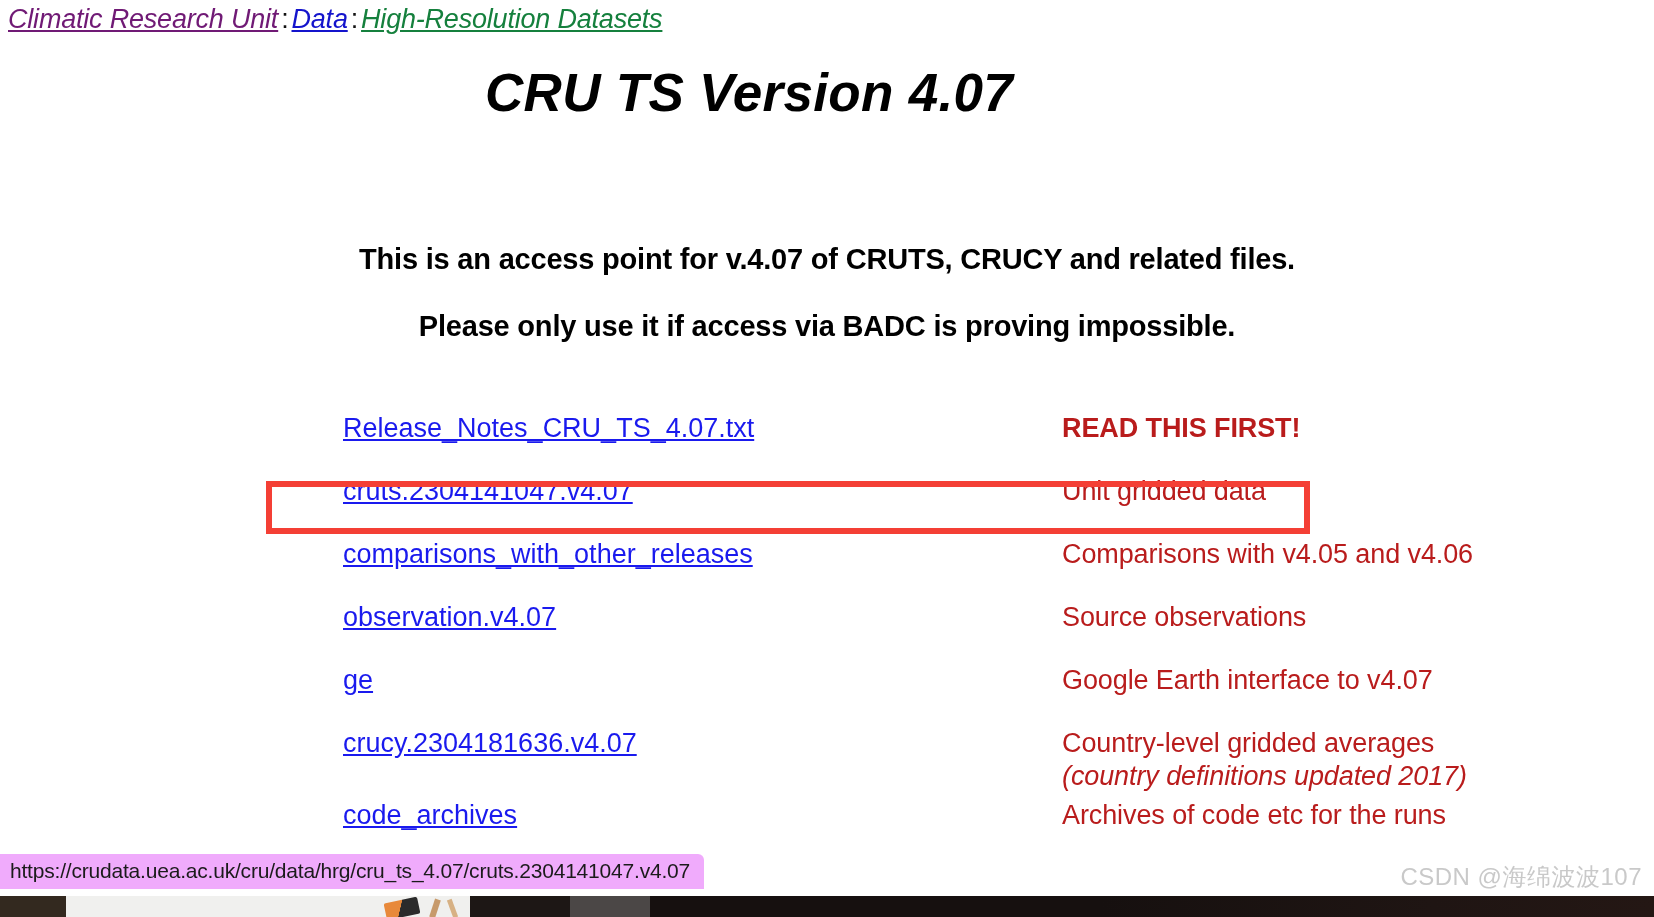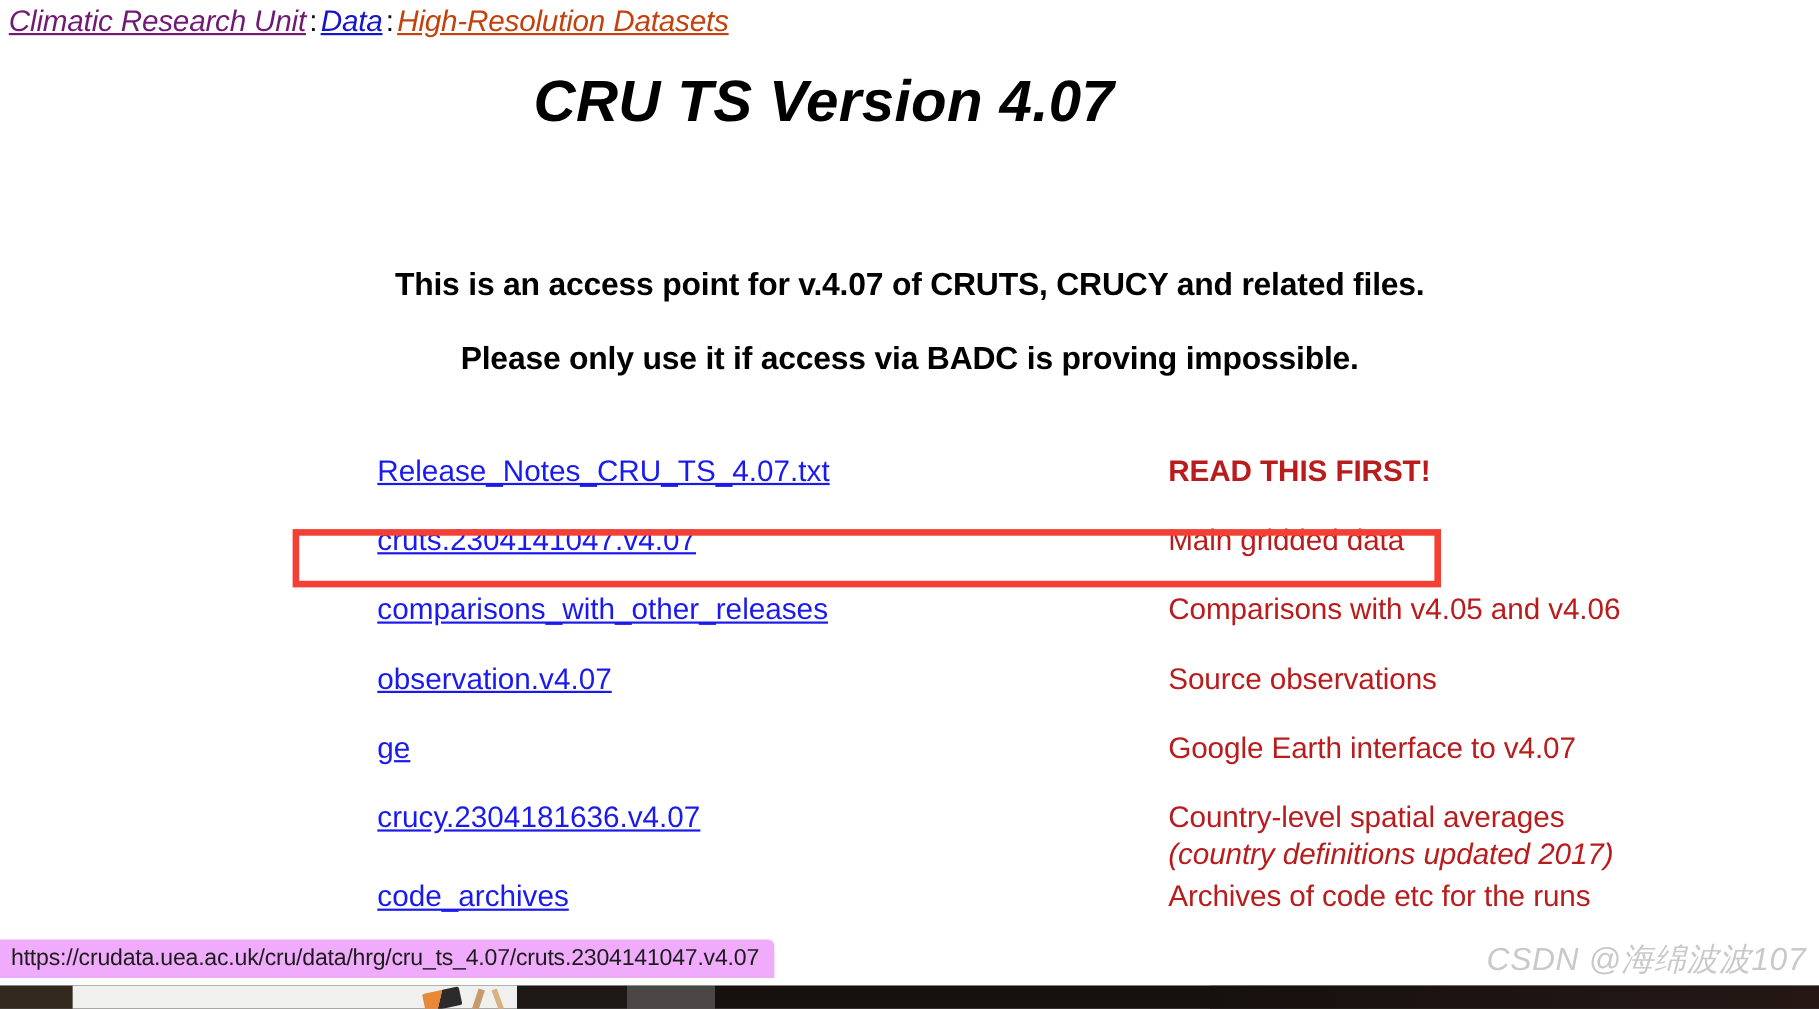--- a/index.html
+++ b/index.html
@@ -25,21 +25,21 @@
     color: #111;
     white-space: nowrap;
     letter-spacing: -0.2px;
   }
   .breadcrumb a {
     text-decoration: underline;
     font-style: italic;
   }
   .bc-link-1 { color: #701a75; }
   .bc-link-2 { color: #1414CC; }
-  .bc-link-3 { color: #c2410c; }
+  .bc-link-3 { color: #15803d; }
   .bc-sep {
     color: #111;
     font-style: normal;
     padding: 0 3px;
   }
 
   
   .page-title {
     position: absolute;
     left: 0;
@@ -132,25 +132,24 @@
     border-top-right-radius: 6px;
     white-space: nowrap;
     letter-spacing: -0.2px;
   }
 
   
   .watermark {
     position: absolute;
     right: 12px;
     bottom: 24px;
-    font-size: 29px;
+    font-size: 24px;
     color: #c9c9c9;
     white-space: nowrap;
     letter-spacing: 0.5px;
-    font-style: italic;
   }
 
   
   .taskbar {
     position: absolute;
     left: 0;
     bottom: 0;
     width: 1654px;
     height: 21px;
     background: #151110;
@@ -201,21 +200,21 @@
     <div class="cell-link">
       <a href="#">Release_Notes_CRU_TS_4.07.txt</a>
     </div>
     <div class="cell-desc strong">READ THIS FIRST!</div>
   </div>
 
   <div class="row">
     <div class="cell-link">
       <a href="#">cruts.2304141047.v4.07</a>
     </div>
-    <div class="cell-desc">Main gridded data</div>
+    <div class="cell-desc">Unit gridded data</div>
   </div>
 
   <div class="row">
     <div class="cell-link">
       <a href="#">comparisons_with_other_releases</a>
     </div>
     <div class="cell-desc">Comparisons with v4.05 and v4.06</div>
   </div>
 
   <div class="row">
@@ -230,21 +229,21 @@
       <a href="#">ge</a>
     </div>
     <div class="cell-desc">Google Earth interface to v4.07</div>
   </div>
 
   <div class="row tall">
     <div class="cell-link">
       <a href="#">crucy.2304181636.v4.07</a>
     </div>
     <div class="cell-desc">
-      <span>Country-level spatial averages</span>
+      <span>Country-level gridded averages</span>
       <span class="sub">(country definitions updated 2017)</span>
     </div>
   </div>
 
   <div class="row">
     <div class="cell-link">
       <a href="#">code_archives</a>
     </div>
     <div class="cell-desc">Archives of code etc for the runs</div>
   </div>

